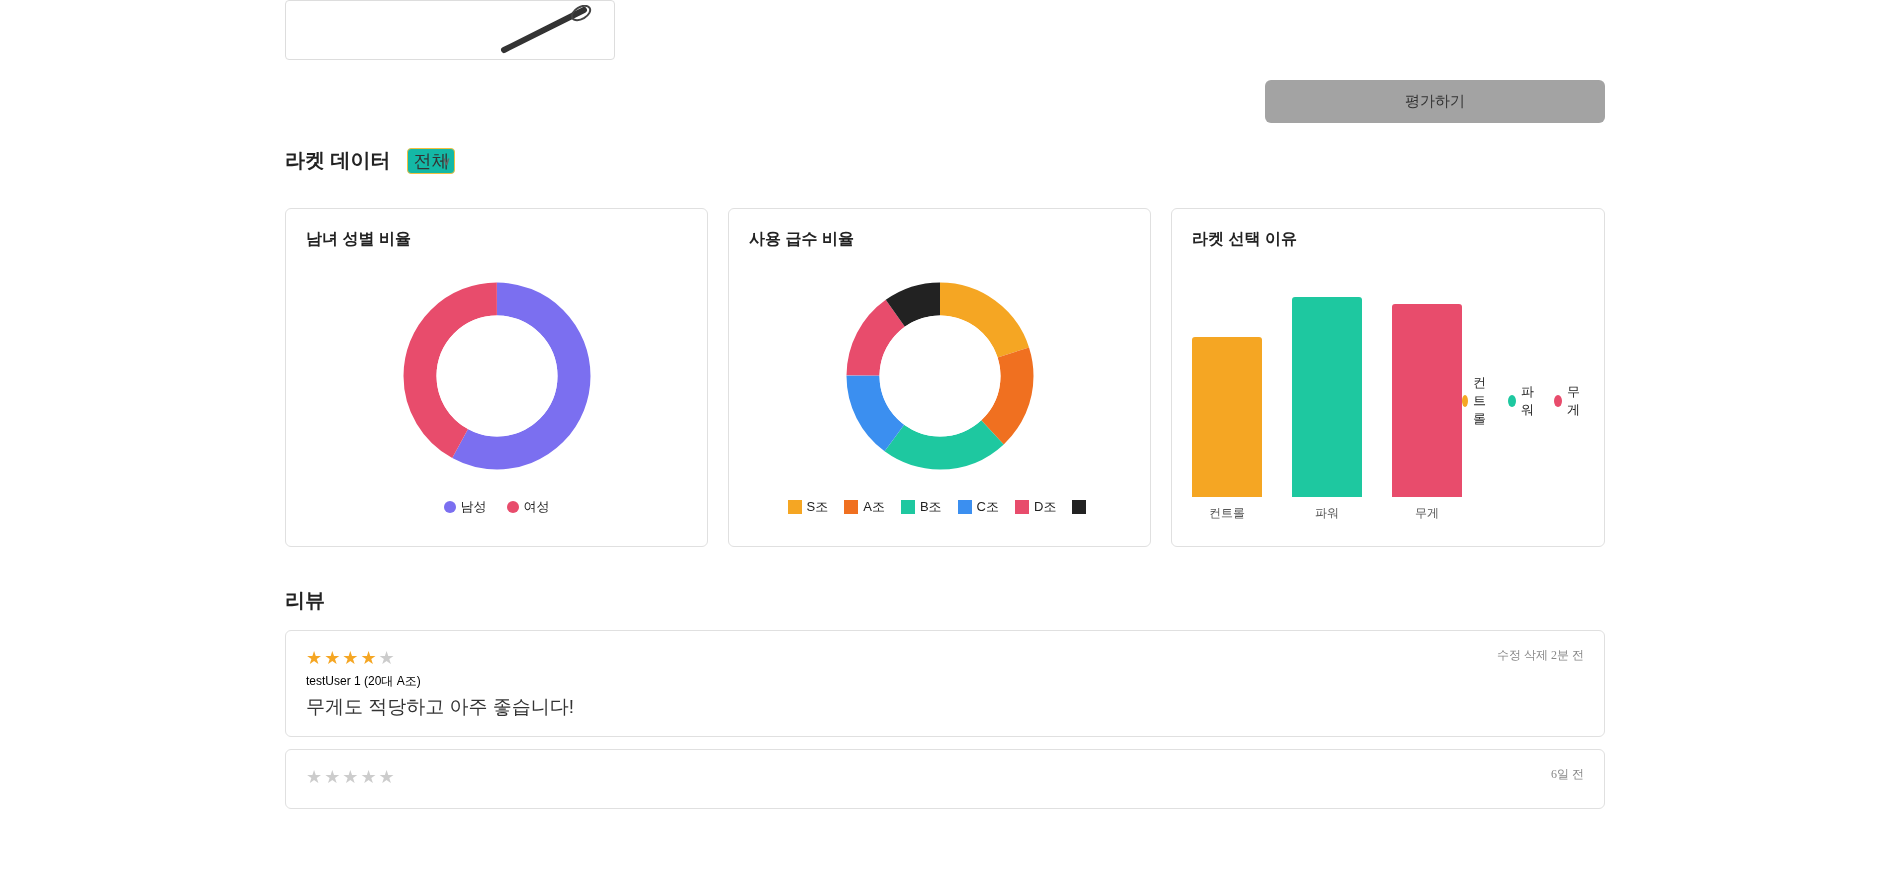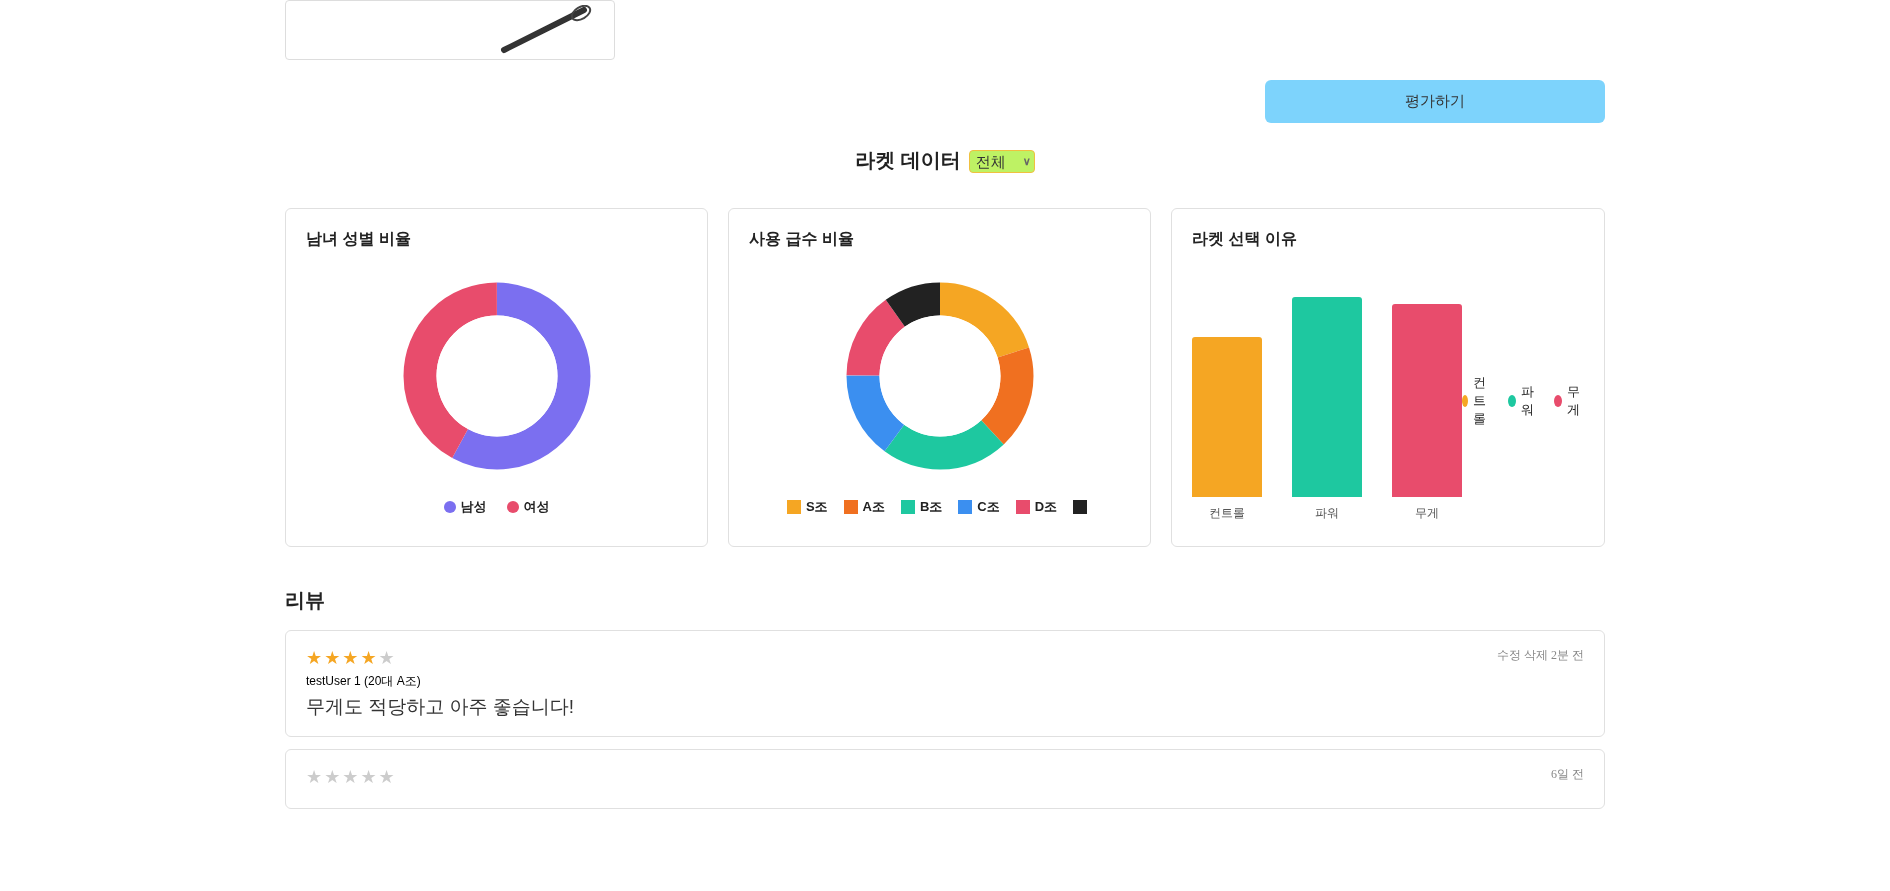--- a/index.html
+++ b/index.html
@@ -36,46 +36,45 @@
     }
 
     
     .evaluate-btn-container {
       display: flex;
       justify-content: flex-end;
       margin-bottom: 24px;
       padding-right: 0;
     }
     .evaluate-btn {
-      background: #7dd3fc;
+      background: #a3a3a3;
       border: none;
       border-radius: 6px;
       padding: 12px 80px;
       font-size: 15px;
       cursor: pointer;
       color: #333;
       width: 340px;
     }
 
     
     .section-title {
       font-size: 20px;
       font-weight: 700;
       margin-bottom: 34px;
       display: flex;
       align-items: center;
-      gap: 8px;
-      justify-content: center;
+      gap: 16px;
     }
 
     .filter-select {
-      font-size: 15px;
+      font-size: 18px;
       border: 1px solid #f0c040;
-      background: #bef264;
-      padding: 2px 28px 2px 6px;
+      background: #14b8a6;
+      padding: 2px 4px 2px 6px;
       border-radius: 4px;
       cursor: pointer;
       appearance: none;
       -webkit-appearance: none;
       color: #333;
     }
     .filter-select-wrapper {
       position: relative;
       display: inline-block;
     }
@@ -123,21 +122,20 @@
     .donut-svg {
       width: 220px;
       height: 220px;
     }
 
     .legend {
       display: flex;
       gap: 20px;
       margin-top: 12px;
       justify-content: center;
-      font-weight: bold;
     }
     .legend-item {
       display: flex;
       align-items: center;
       gap: 5px;
       font-size: 13px;
     }
     .legend-dot {
       width: 12px;
       height: 12px;

